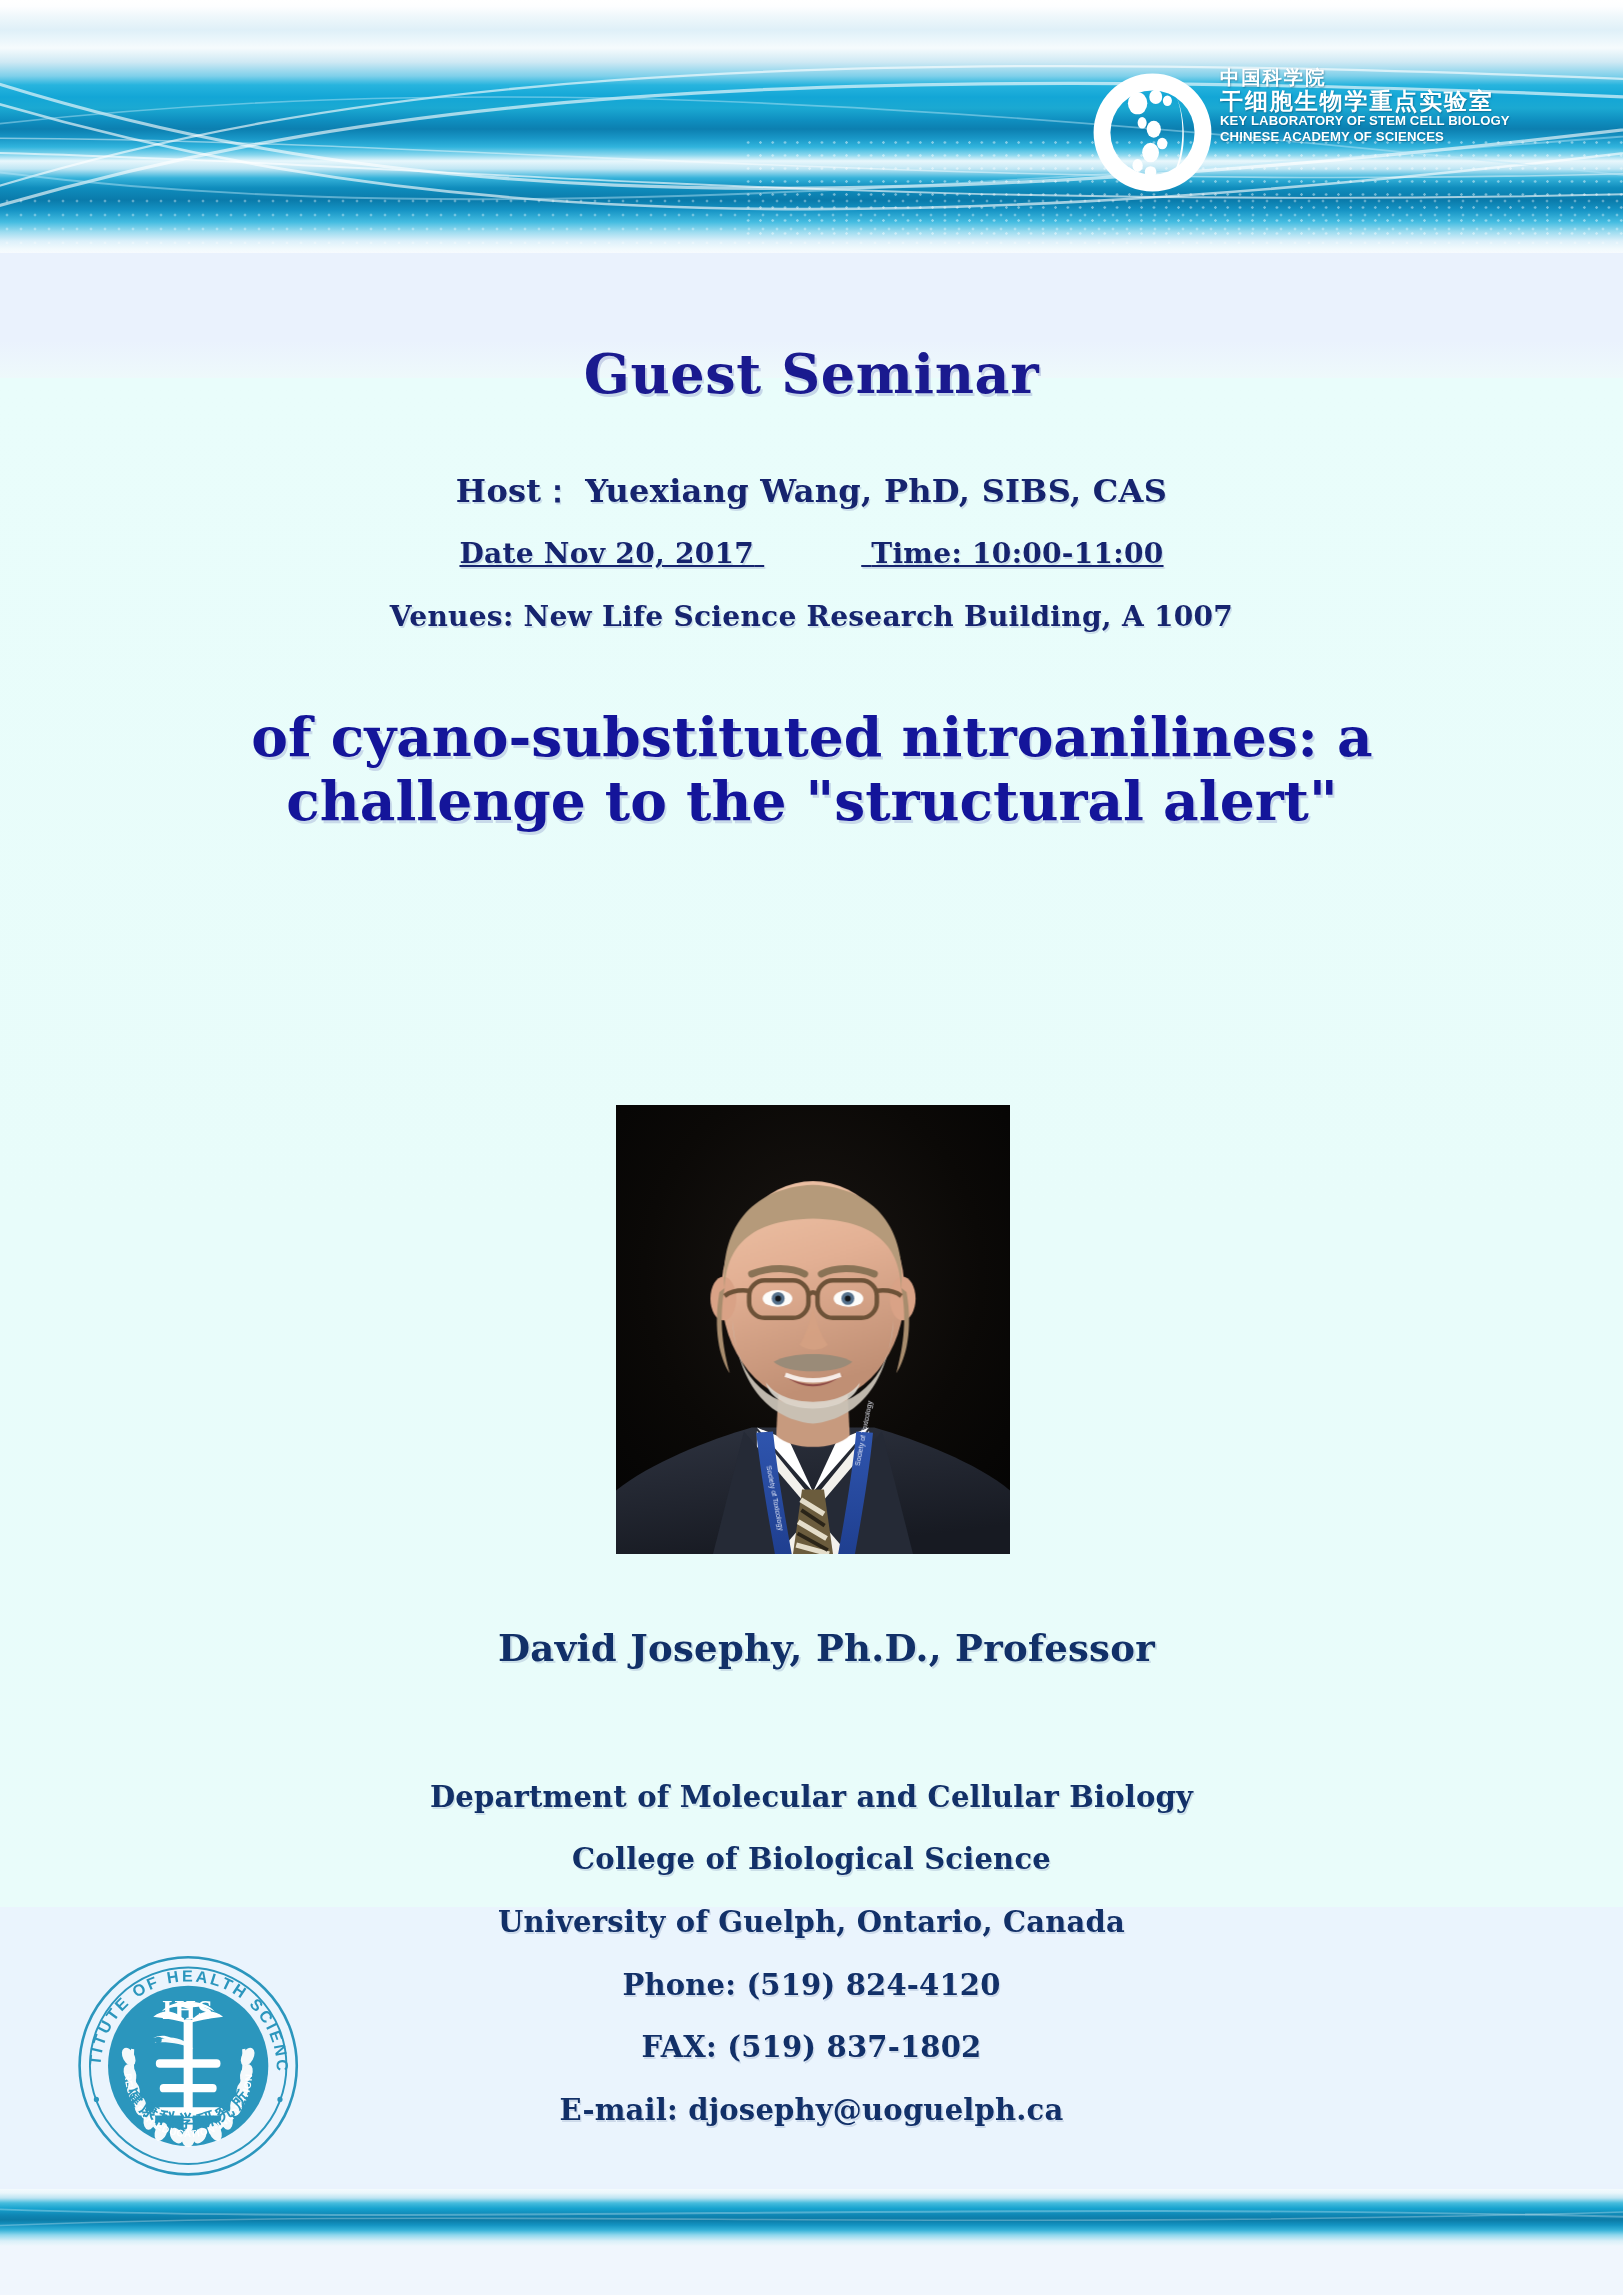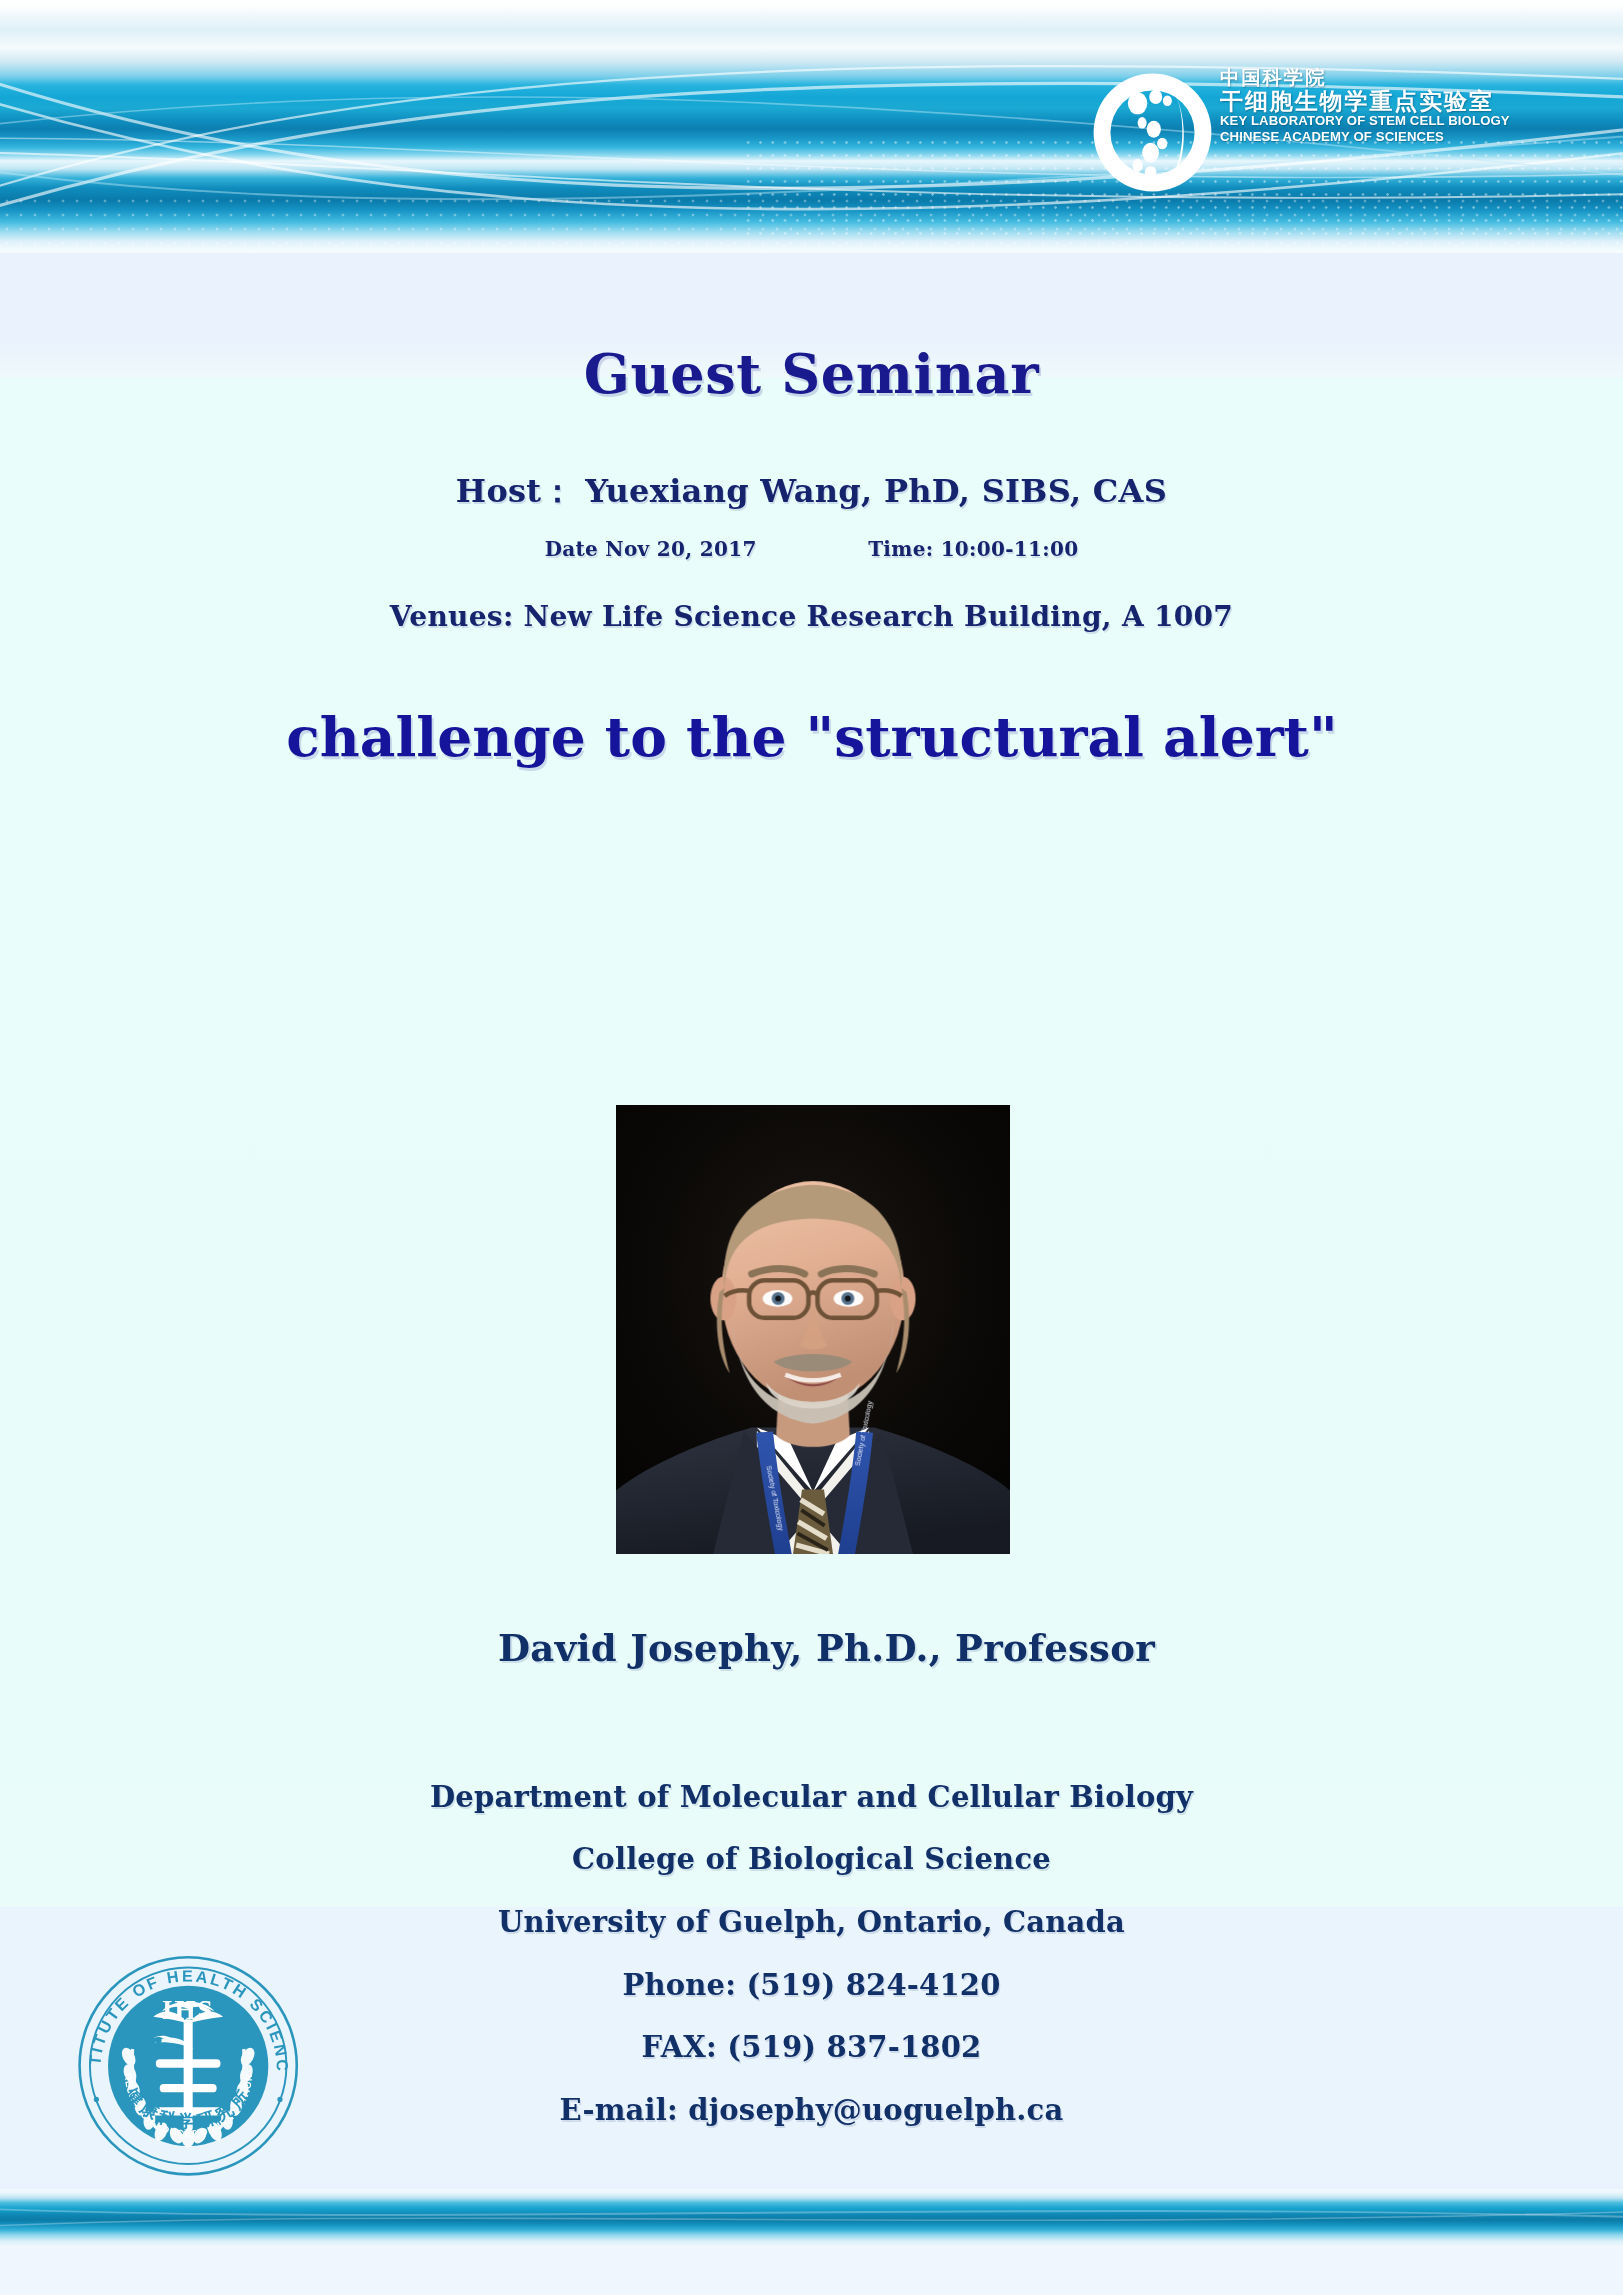--- a/index.html
+++ b/index.html
@@ -90,21 +90,21 @@
     font-size:54px;color:#1a1a8f;letter-spacing:0.6px;
     text-shadow:1.9px 2.6px 0 rgba(120,130,190,.30);
     margin-top:24px;
   }
 
   .meta{position:absolute;left:0;width:1623px;text-align:center;
         font-family:"DejaVu Serif",serif;font-weight:bold;
         color:#16246e;letter-spacing:0.3px;
         text-shadow:1.3px 1.9px 0 rgba(120,135,185,.26);}
   .meta-host  {top:470px;  font-size:32px;}
-  .meta-datetime{top:537px;font-size:20px;}
+  .meta-datetime{top:537px;font-size:28px;text-decoration:underline;}
   .meta-venue {top:600px;  font-size:28px;}
   .dt-gap{display:inline-block;width:97px;}
 
   .talk-title{
     position:absolute;top:705px;left:152px;width:1320px;text-align:center;
     font-family:"DejaVu Serif",serif;font-weight:bold;
     font-size:55px;line-height:1.17;color:#14159a;letter-spacing:0px;
     text-shadow:1.9px 2.6px 0 rgba(120,130,190,.28);
   }
 
@@ -214,20 +214,21 @@
 
   <div class="meta meta-datetime">
     <span>Date Nov 20, 2017</span>
     <span class="dt-gap"></span>
     <span>Time: 10:00-11:00</span>
   </div>
 
   <div class="meta meta-venue">Venues:  New Life Science Research Building, A 1007</div>
 
   <div class="talk-title">
+    <div>of cyano-substituted nitroanilines: a</div>
     <div>challenge to the "structural alert"</div>
   </div>
 
   <div class="portrait">
     <svg width="394" height="449" viewBox="0 0 610 696">
       <defs>
         <radialGradient id="bgG" cx="50%" cy="38%" r="78%">
           <stop offset="0%" stop-color="#191512"></stop>
           <stop offset="55%" stop-color="#0b0907"></stop>
           <stop offset="100%" stop-color="#030303"></stop>

